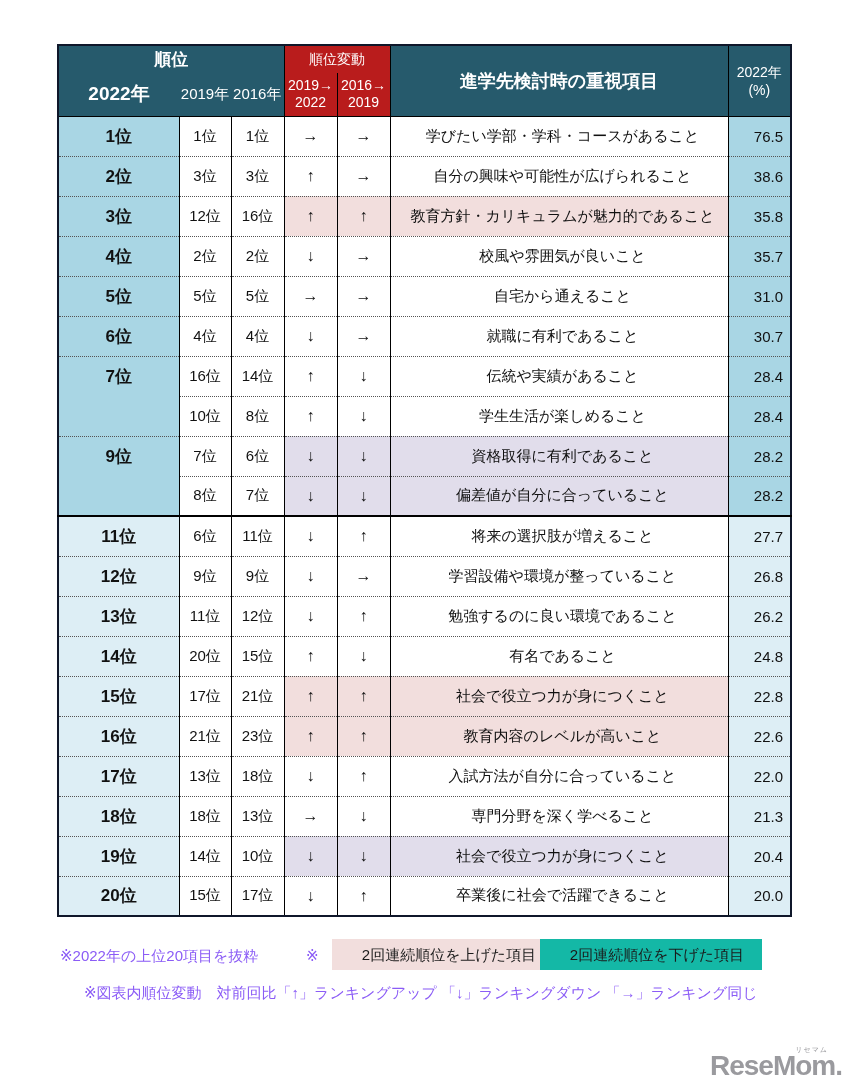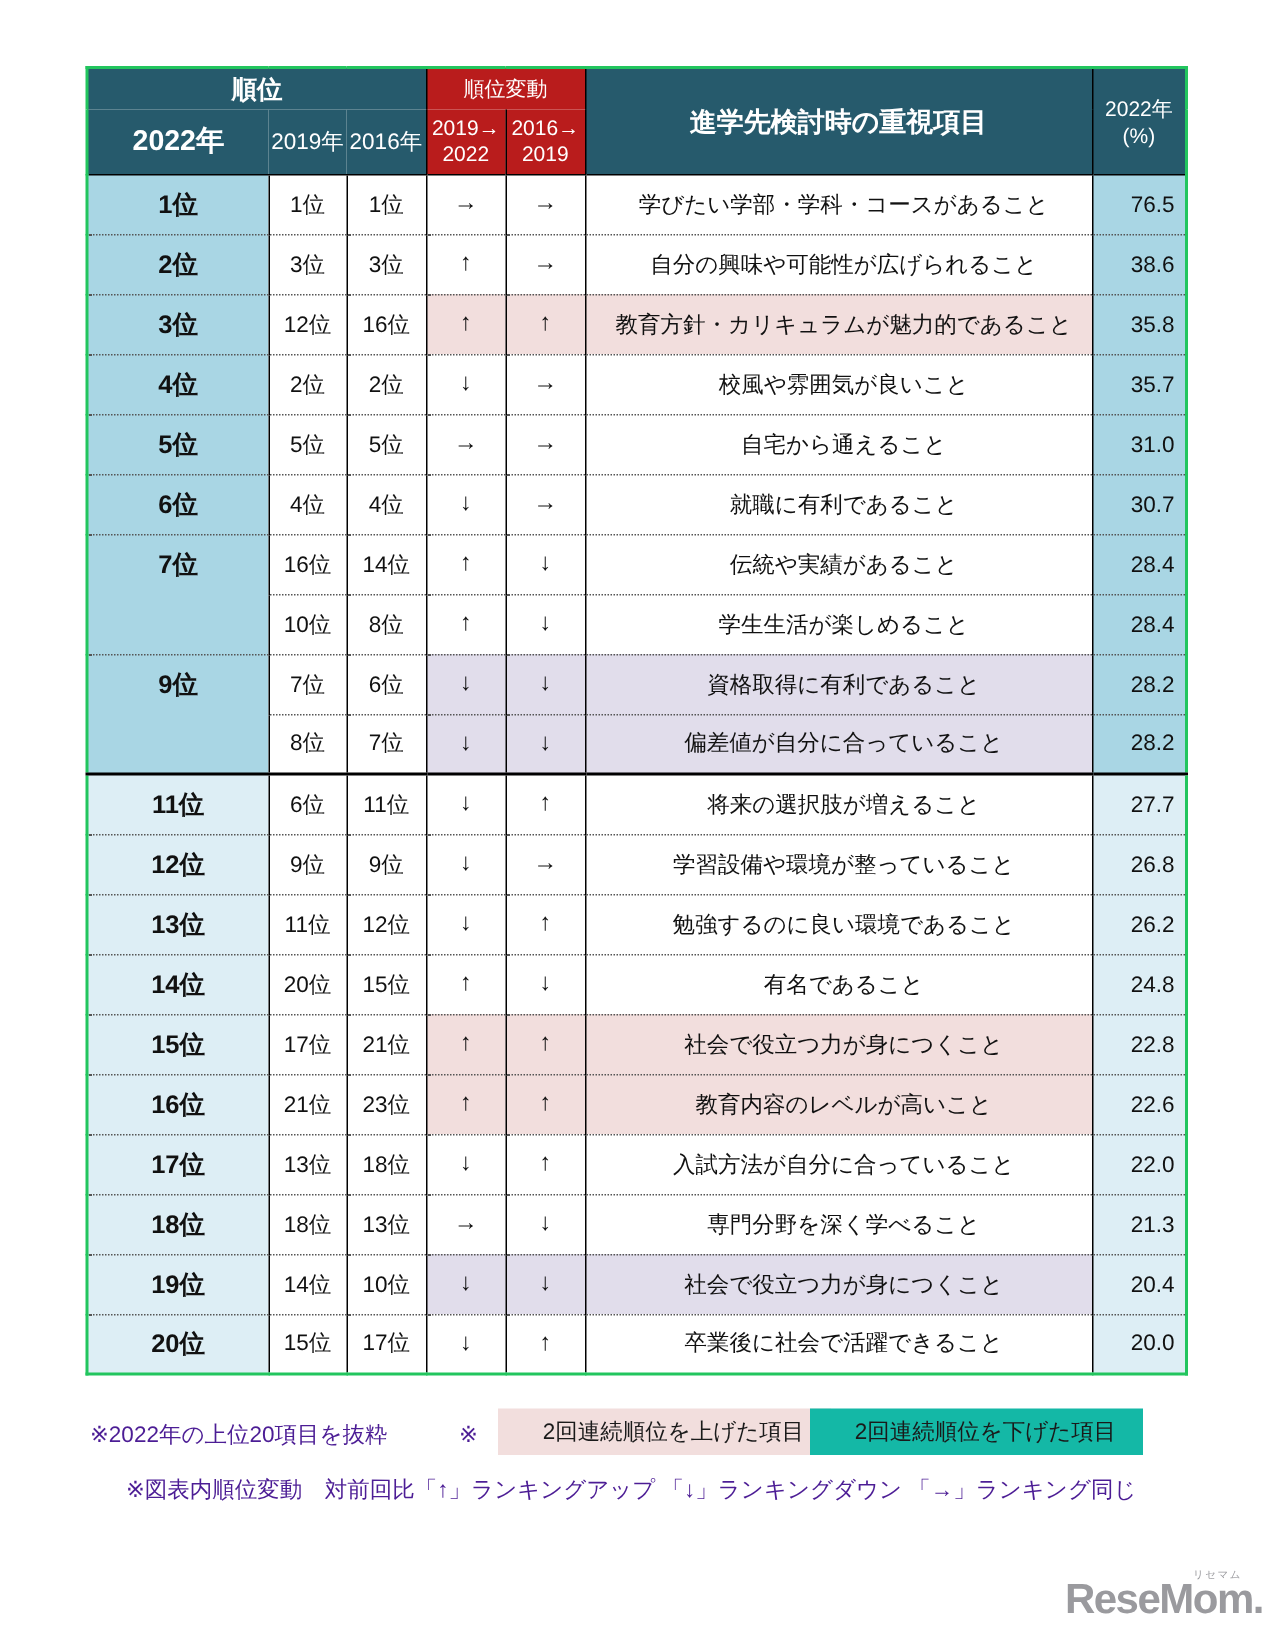--- a/index.html
+++ b/index.html
@@ -7,21 +7,21 @@
   body {
     position: relative;
     font-family: "Liberation Sans", "DejaVu Sans", sans-serif;
     color: #111111;
   }
   .table-wrap { position: absolute; left: 57px; top: 44px; }
   table {
     border-collapse: collapse;
     table-layout: fixed;
     width: 733px;
-    border: 2px solid #22c55e;
+    border: 2px solid #0f172a;
   }
   thead th {
     background: #265a6c;
     color: #ffffff;
     font-weight: 400;
     text-align: center;
     vertical-align: middle;
   }
   thead th.light { background: #b91c1c; }
   tr.h1 { height: 28px; }
@@ -54,21 +54,21 @@
   td.pct { background: #a9d6e4; text-align: right; padding-right: 7px; }
   tr.lower td.pct { background: #ddeef5; }
   td.item { text-align: center; padding-left: 7px; margin-left: 40px; }
   td.arrow { font-size: 16px; }
   td.hl-up { background: #f2dedd; }
   td.hl-down { background: #e1ddeb; }
 
   .note {
     position: absolute;
     font-size: 15px;
-    color: #4c1d95;
+    color: #8b5cf6;
     white-space: nowrap;
   }
   #note1 { left: 60px; top: 947px; }
   #legend-marker { left: 306px; top: 947px; }
   .legend-badge {
     position: absolute;
     top: 939px;
     width: 222px;
     height: 31px;
     line-height: 31px;

